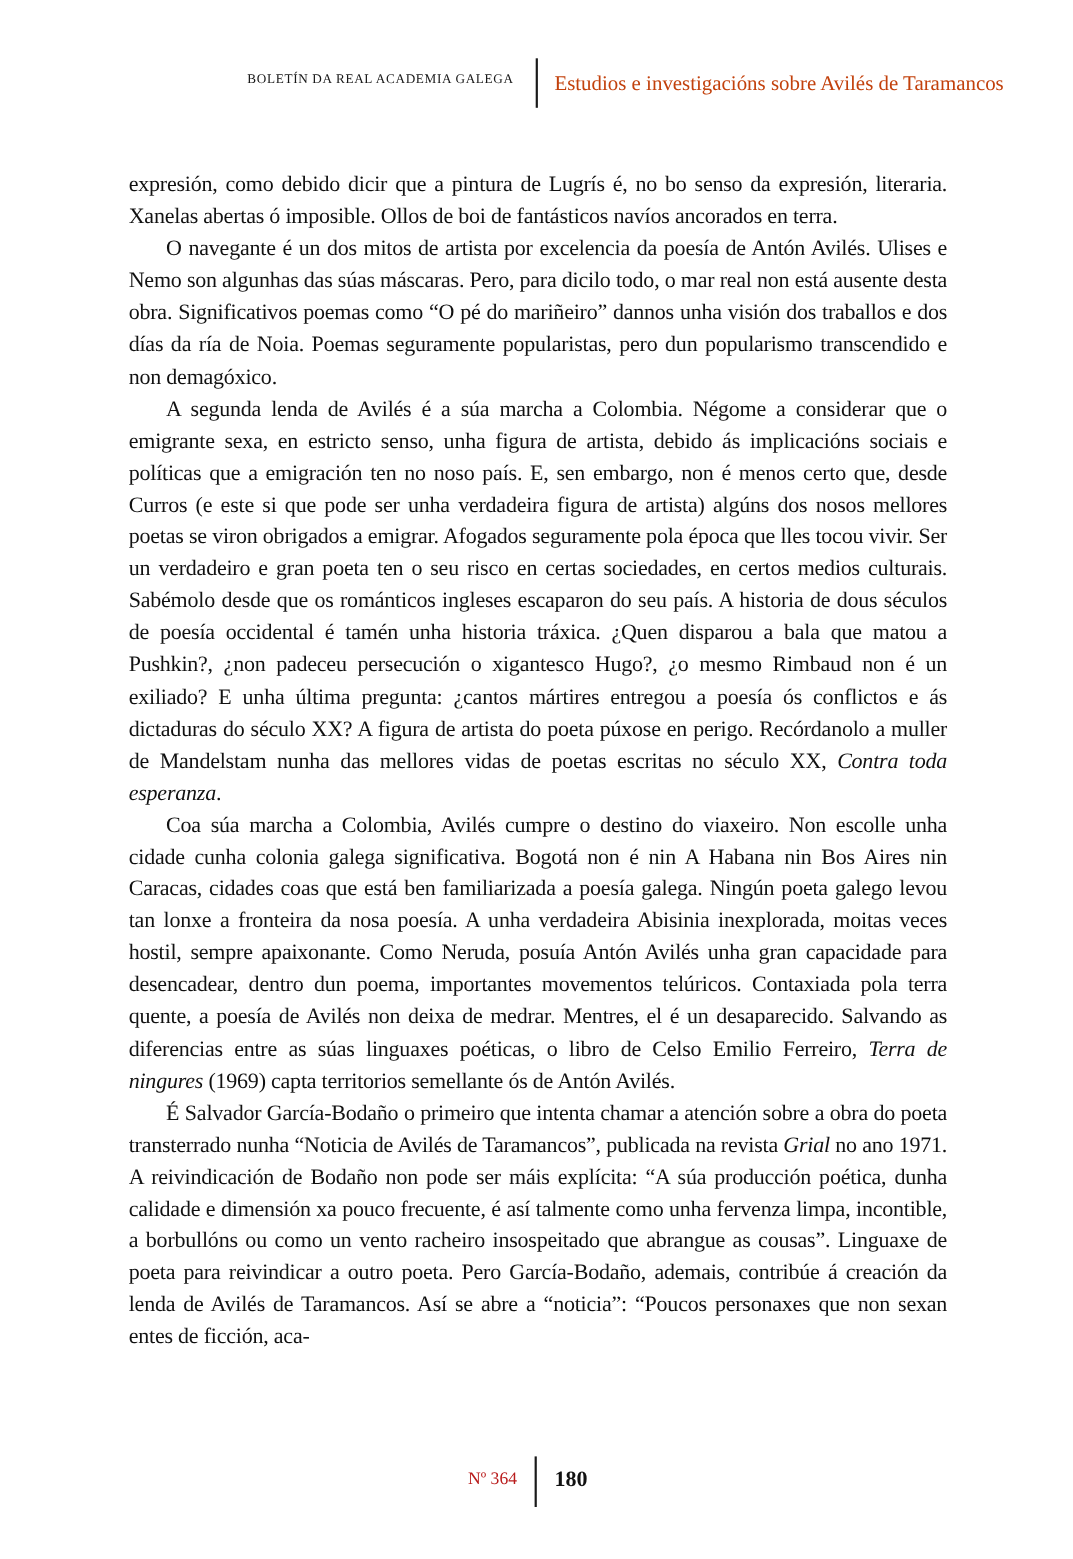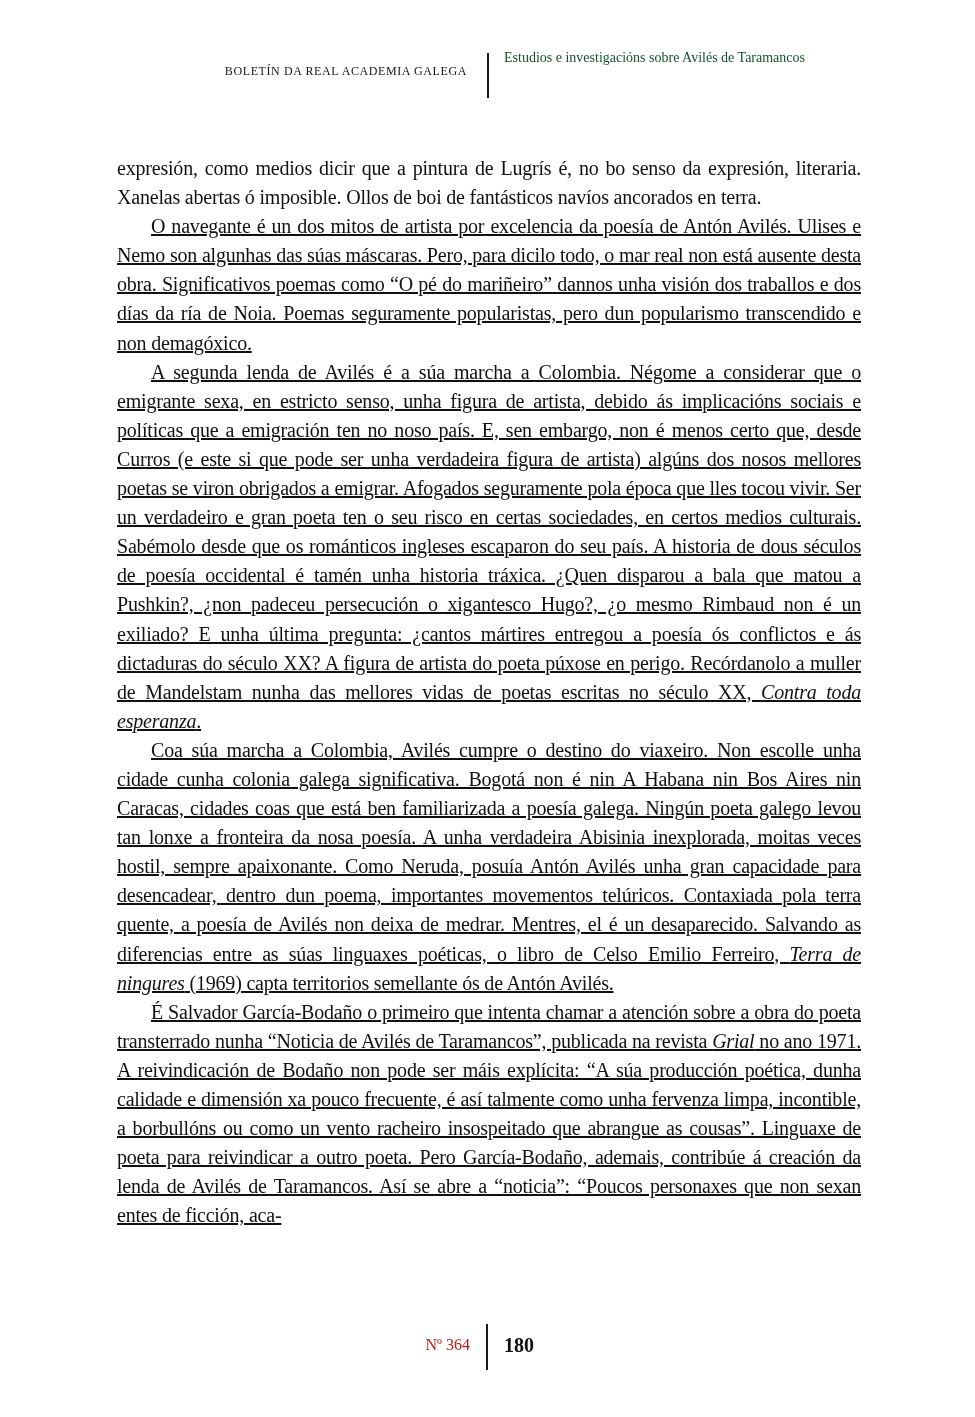--- a/index.html
+++ b/index.html
@@ -31,24 +31,24 @@
     position: absolute;
     left: 487px;
     top: 53px;
     width: 2px;
     height: 45px;
     background: #1a1a1a;
   }
   .header-section {
     position: absolute;
     left: 504px;
-    top: 50px;
-    font-size: 14px;
+    top: 66px;
+    font-size: 19px;
     white-space: nowrap;
-    color: #14532d;
+    color: #c2410c;
   }
 
   
   .article {
     position: absolute;
     top: 154px;
     left: 117px;
     width: 744px;
     height: 1165px;
     overflow: hidden;
@@ -56,21 +56,20 @@
   .article p {
     margin: 0;
     font-size: 20px;
     line-height: 29.1px;
     letter-spacing: -0.2px;
     text-align: justify;
     color: #111111;
   }
   .article p.indent {
     text-indent: 34px;
-    text-decoration: underline;
   }
   .article em {
     font-style: italic;
   }
 
   
   .footer-issue {
     position: absolute;
     top: 1336px;
     right: 505px;
@@ -98,21 +97,21 @@
 </head>
 <body>
 
 <div class="page">
 
   <div class="header-journal">BOLETÍN DA REAL ACADEMIA GALEGA</div>
   <div class="header-rule"></div>
   <div class="header-section">Estudios e investigacións sobre Avilés de Taramancos</div>
 
   <main class="article">
-    <p><span>expresión, como medios dicir que a pintura de Lugrís é, no bo senso da expresión, literaria. Xanelas abertas ó imposible. Ollos de boi de fantásticos navíos ancorados en terra.</span></p>
+    <p><span>expresión, como debido dicir que a pintura de Lugrís é, no bo senso da expresión, literaria. Xanelas abertas ó imposible. Ollos de boi de fantásticos navíos ancorados en terra.</span></p>
     <p class="indent"><span>O navegante é un dos mitos de artista por excelencia da poesía de Antón Avilés. Ulises e Nemo son algunhas das súas máscaras. Pero, para dicilo todo, o mar real non está ausente desta obra. Significativos poemas como “O pé do mariñeiro” dannos unha visión dos traballos e dos días da ría de Noia. Poemas seguramente popularistas, pero dun popularismo transcendido e non demagóxico.</span></p>
     <p class="indent"><span>A segunda lenda de Avilés é a súa marcha a Colombia. Négome a considerar que o emigrante sexa, en estricto senso, unha figura de artista, debido ás implicacións sociais e políticas que a emigración ten no noso país. E, sen embargo, non é menos certo que, desde Curros (e este si que pode ser unha verdadeira figura de artista) algúns dos nosos mellores poetas se viron obrigados a emigrar. Afogados seguramente pola época que lles tocou vivir. Ser un verdadeiro e gran poeta ten o seu risco en certas sociedades, en certos medios culturais. Sabémolo desde que os románticos ingleses escaparon do seu país. A historia de dous séculos de poesía occidental é tamén unha historia tráxica. ¿Quen disparou a bala que matou a Pushkin?, ¿non padeceu persecución o xigantesco Hugo?, ¿o mesmo Rimbaud non é un exiliado? E unha última pregunta: ¿cantos mártires entregou a poesía ós conflictos e ás dictaduras do século XX? A figura de artista do poeta púxose en perigo. Recórdanolo a muller de Mandelstam nunha das mellores vidas de poetas escritas no século XX, </span><em>Contra toda esperanza</em><span>.</span></p>
     <p class="indent"><span>Coa súa marcha a Colombia, Avilés cumpre o destino do viaxeiro. Non escolle unha cidade cunha colonia galega significativa. Bogotá non é nin A Habana nin Bos Aires nin Caracas, cidades coas que está ben familiarizada a poesía galega. Ningún poeta galego levou tan lonxe a fronteira da nosa poesía. A unha verdadeira Abisinia inexplorada, moitas veces hostil, sempre apaixonante. Como Neruda, posuía Antón Avilés unha gran capacidade para desencadear, dentro dun poema, importantes movementos telúricos. Contaxiada pola terra quente, a poesía de Avilés non deixa de medrar. Mentres, el é un desaparecido. Salvando as diferencias entre as súas linguaxes poéticas, o libro de Celso Emilio Ferreiro, </span><em>Terra de ningures</em><span> (1969) capta territorios semellante ós de Antón Avilés.</span></p>
     <p class="indent"><span>É Salvador García-Bodaño o primeiro que intenta chamar a atención sobre a obra do poeta transterrado nunha “Noticia de Avilés de Taramancos”, publicada na revista </span><em>Grial</em><span> no ano 1971. A reivindicación de Bodaño non pode ser máis explícita: “A súa producción poética, dunha calidade e dimensión xa pouco frecuente, é así talmente como unha fervenza limpa, incontible, a borbullóns ou como un vento racheiro insospeitado que abrangue as cousas”. Linguaxe de poeta para reivindicar a outro poeta. Pero García-Bodaño, ademais, contribúe á creación da lenda de Avilés de Taramancos. Así se abre a “noticia”: “Poucos personaxes que non sexan entes de ficción, aca-</span></p>
   </main>
 
   <div class="footer-issue">Nº 364</div>
   <div class="footer-rule"></div>
   <div class="footer-page">180</div>
 

